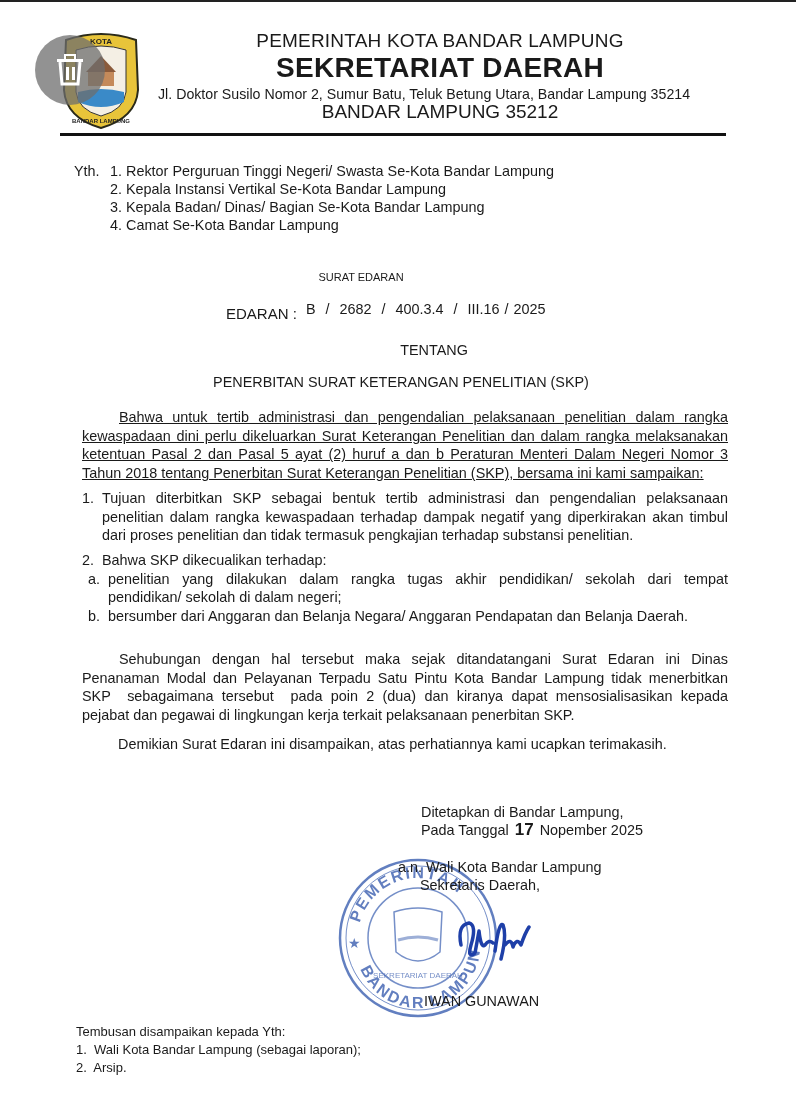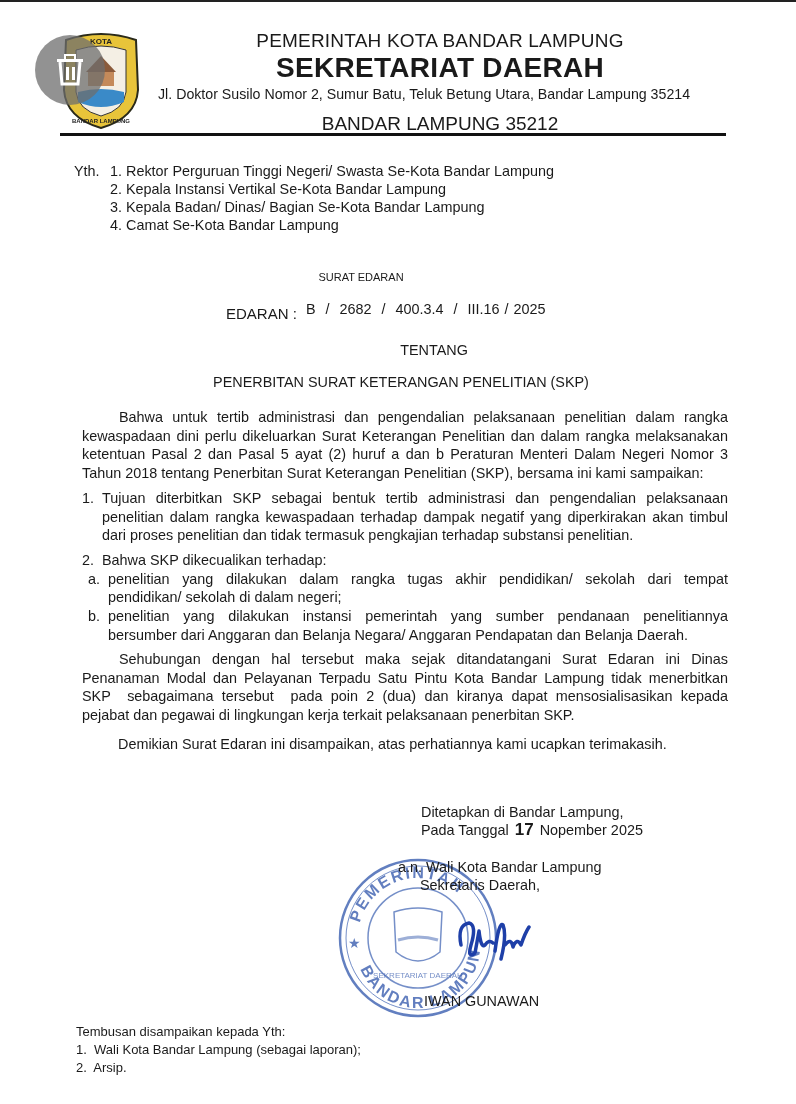--- a/index.html
+++ b/index.html
@@ -11,38 +11,38 @@
   .abs { position:absolute; }
   
   .logo { position:absolute; left:58px; top:30px; width:86px; height:100px; }
   .trash-overlay {
     position:absolute; left:35px; top:35px; width:70px; height:70px; border-radius:50%;
     background:rgba(110,110,110,0.75); display:flex; align-items:center; justify-content:center;
   }
   .head-l1 { left:160px; width:560px; top:30px; text-align:center; font-size:19px; letter-spacing:0.2px; }
   .head-l2 { left:160px; width:560px; top:52px; text-align:center; font-size:28px; font-weight:bold; letter-spacing:0.3px; }
   .head-l3 { left:158px; top:86px; font-size:14.2px; }
-  .head-l4 { left:160px; width:560px; top:113px; text-align:center; font-size:19px; }
+  .head-l4 { left:160px; width:560px; top:101px; text-align:center; font-size:19px; }
   .rule { position:absolute; left:60px; top:133px; width:666px; height:3px; background:#111; }
 
   .t { font-size:14.4px; line-height:18px; white-space:nowrap; }
   .j { font-size:14.4px; line-height:18.7px; text-align:justify; text-align-last:left; }
   .jl { text-align:justify; text-align-last:justify; }
 
   .yth-label { left:74px; top:162px; }
   .yth-list { left:110px; top:162px; }
   .yth-list div { height:18px; }
 
   .title1 { left:0; width:722px; top:271px; text-align:center; font-size:11px; }
   .nomor-label { left:226px; top:305px; font-size:15px; }
   .nomor-val { left:306px; top:300px; font-size:14.4px; word-spacing:1px; }
   .tentang { left:0; width:796px; top:342px; text-align:center; font-size:14.4px;margin-left:36px; }
   .perihal { left:0; width:796px; top:374px; text-align:center; font-size:14.4px; padding-left:6px; box-sizing:border-box; }
 
-  .para1 { left:82px; top:408px; width:646px; }
+  .para1 { left:82px; top:408px; width:646px;text-decoration:underline; }
   .item1 { left:82px; top:489px; width:646px; }
   .item2 { left:82px; top:551px; width:646px; }
   .para2 { left:82px; top:650px; width:646px; }
   .para3 { left:118px; top:735px; }
 
   .sign1 { left:421px; top:803px; }
   .sign2 { left:421px; top:821px; }
   .date-day { font-size:17px; font-weight:bold; margin:0 6px 0 6px;text-align:right; }
   .an { left:398px; top:858px; }
   .jab { left:420px; top:876px; }
@@ -127,21 +127,20 @@
   <div style="display:flex; margin-left:6px;">
     <span style="width:20px;flex:none;">a.</span>
     <div style="flex:1;">
       <div class="jl">penelitian yang dilakukan dalam rangka tugas akhir pendidikan/ sekolah dari tempat</div>
       <div>pendidikan/ sekolah di dalam negeri;</div>
     </div>
   </div>
   <div style="display:flex; margin-left:6px;">
     <span style="width:20px;flex:none;">b.</span>
     <div style="flex:1;">
-      <div class="jl">penelitian yang dilakukan instansi pemerintah yang sumber pendanaan penelitiannya</div>
       <div>bersumber dari Anggaran dan Belanja Negara/ Anggaran Pendapatan dan Belanja Daerah.</div>
     </div>
   </div>
 </div>
 
 <div class="abs j para2">
   <div class="jl" style="padding-left:37px;">Sehubungan dengan hal tersebut maka sejak ditandatangani Surat Edaran ini Dinas</div>
   <div class="jl">Penanaman Modal dan Pelayanan Terpadu Satu Pintu Kota Bandar Lampung tidak menerbitkan</div>
   <div class="jl" style="white-space:pre;">SKP  sebagaimana tersebut  pada poin 2 (dua) dan kiranya dapat mensosialisasikan kepada</div>
   <div>pejabat dan pegawai di lingkungan kerja terkait pelaksanaan penerbitan SKP.</div>

